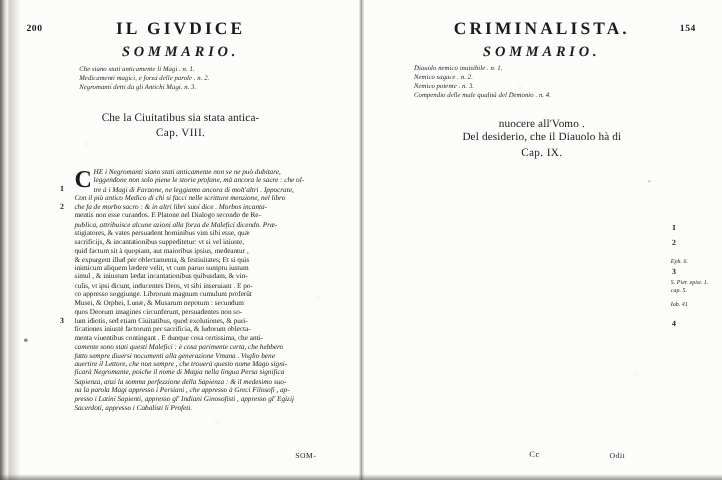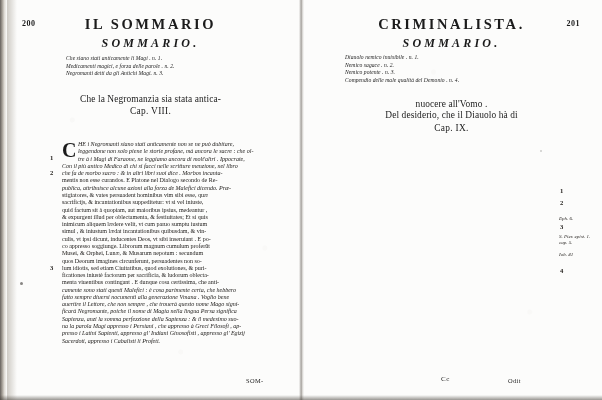--- a/index.html
+++ b/index.html
@@ -74,33 +74,33 @@
 </head>
 <body>
 
 <div class="scan">
 
   <div class="page page-left">
 
     <div class="folio folio-l">200</div>
 
     <div class="head">
-      <div class="head-title">IL  SOMMARIO</div>
+      <div class="head-title">IL  GIVDICE</div>
     </div>
 
     <div class="sommario">SOMMARIO.</div>
 
     <div class="summary" style="top:55px;left:66px;right:auto;text-align:left;">
       <div class="summary-line">Che siano stati anticamente li Magi . n. 1.</div>
       <div class="summary-line">Medicamenti magici, e forza delle parole . n. 2.</div>
       <div class="summary-line">Negromanti detti da gli Antichi Magi. n. 3.</div>
     </div>
 
     <div class="chaptitle" style="top:94px;">
-      <div class="chap-line">Che la Negromanzia sia stata antica-</div>
+      <div class="chap-line">Che la Ciuitatibus sia stata antica-</div>
       <div class="chap-num">Cap. VIII.</div>
     </div>
 
     <div class="marg marg-left" style="top:155px;"><b>1</b></div>
     <div class="marg marg-left" style="top:170px;"><b>2</b></div>
     <div class="marg marg-left" style="top:265px;"><b>3</b></div>
 
     <div class="body body-left">
       <div class="dropcap">C</div>
       <div class="ln it">HE i Negromanti siano stati anticamente non se ne può dubitare,</div>
@@ -131,21 +131,21 @@
       <div class="ln it">na la parola Magi appresso i Persiani , che appresso à Greci Filosofi , ap-</div>
       <div class="ln it">presso i Latini Sapienti, appresso gl' Indiani Ginosofisti , appresso  gl' Egizij</div>
       <div class="ln it">Sacerdoti, appresso i Cabalisti li Profeti.</div>
     </div>
 
     <div class="catchword" style="left:246px;top:377px;">SOM-</div>
   </div>
 
   <div class="page page-right">
 
-    <div class="folio folio-r">201</div>
+    <div class="folio folio-r">154</div>
 
     <div class="head">
       <div class="head-title">CRIMINALISTA.</div>
     </div>
 
     <div class="sommario">SOMMARIO.</div>
 
     <div class="summary" style="top:54px;left:44px;right:auto;text-align:left;">
       <div class="summary-line">Diauolo nemico inuisibile . n. 1.</div>
       <div class="summary-line">Nemico sagace . n. 2.</div>

